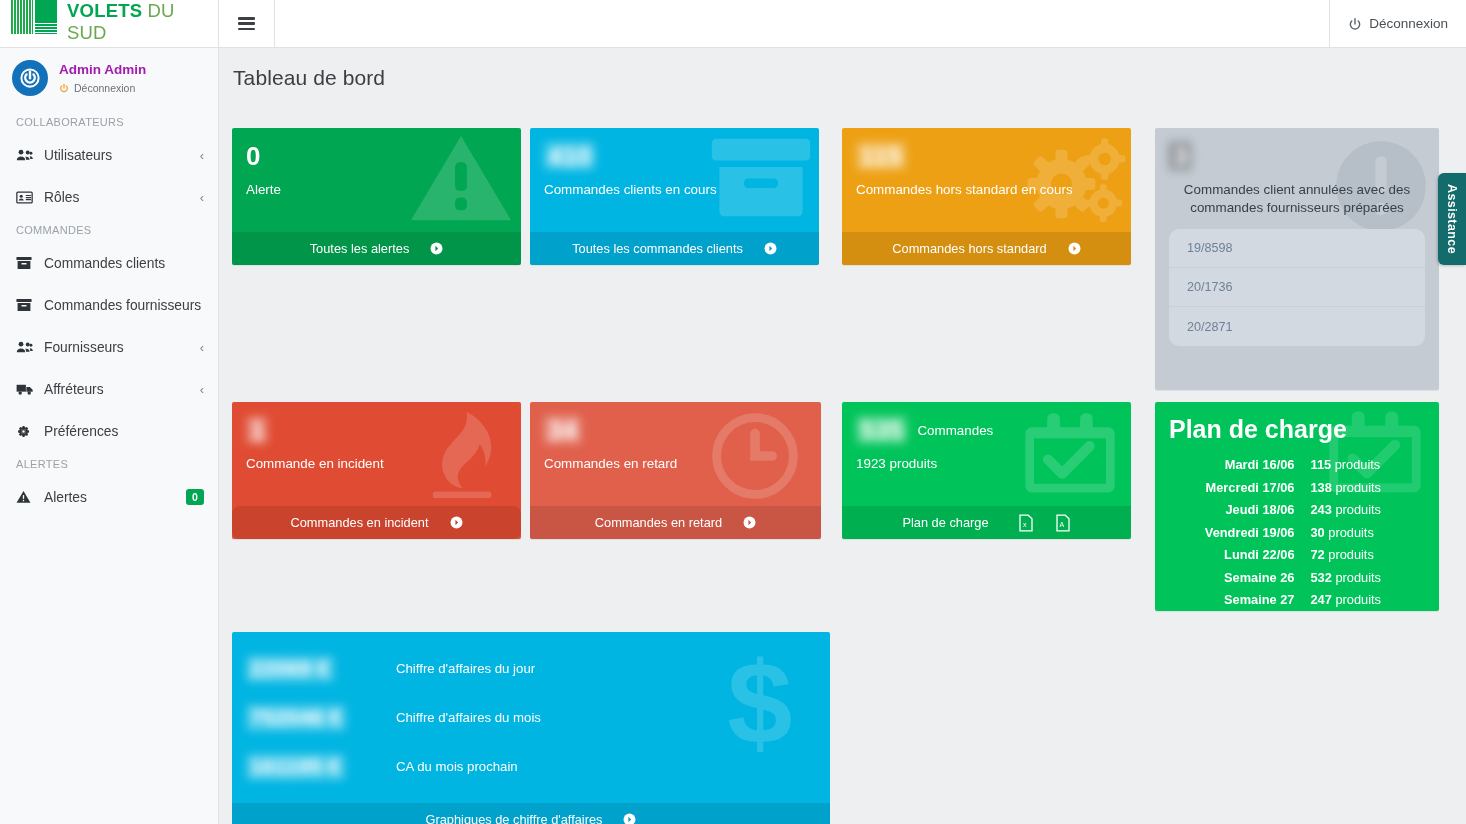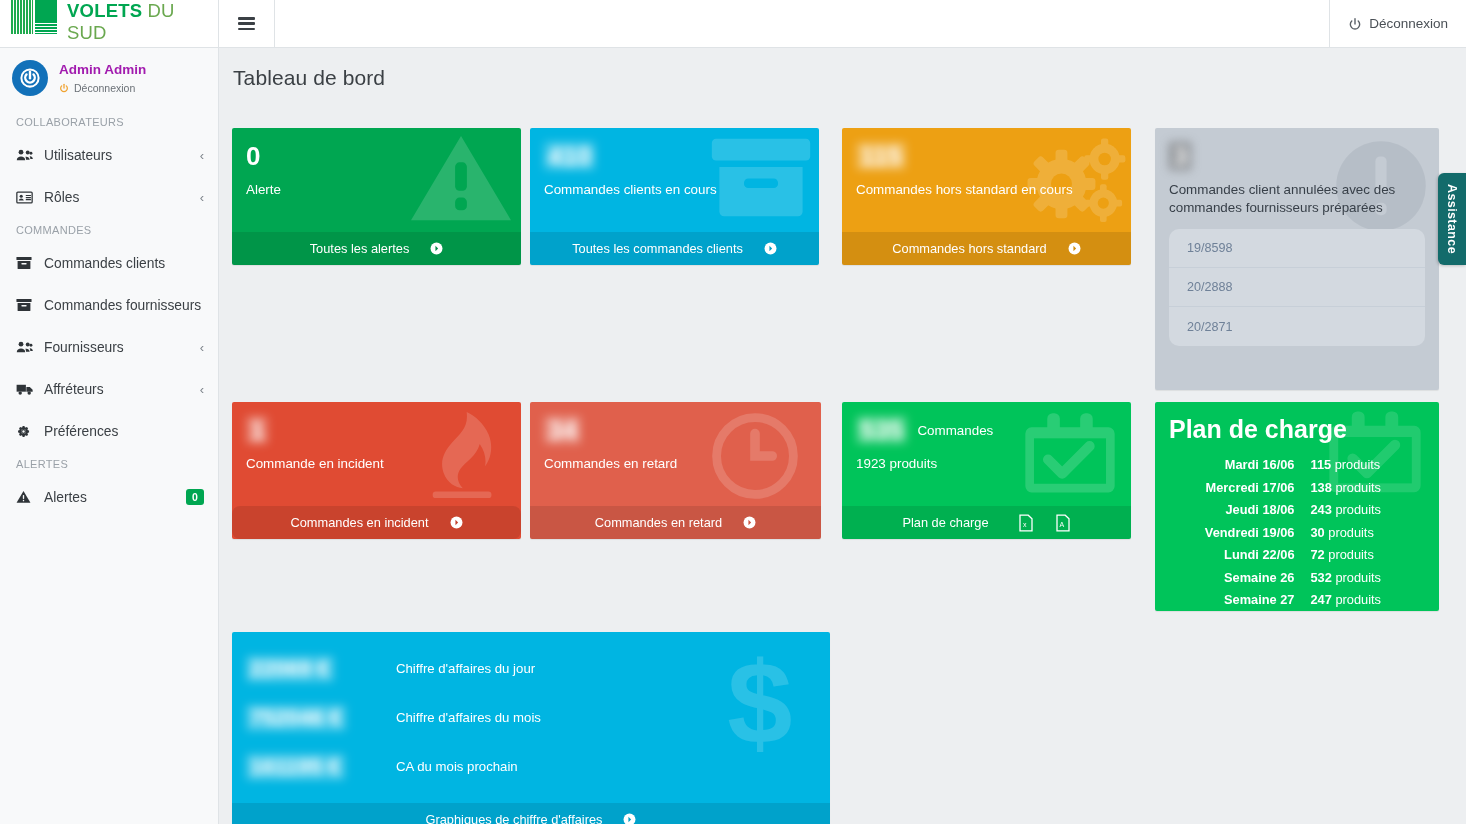--- a/index.html
+++ b/index.html
@@ -446,24 +446,24 @@
     <div class="card c-gray" style="left:936px; top:38px; width:284px; height:262px;">
       <div class="card-body" style="padding:14px 14px 0 14px;">
         <svg class="card-svg" style="right:10px; top:10px; opacity:.18;" width="96" height="96" viewBox="0 0 24 24" fill="#7c8794">
           <circle cx="12" cy="12" r="11.2"></circle>
           <rect x="10.6" y="4.6" width="2.8" height="9.4" rx="1.2" fill="#c4cbd3"></rect>
           <rect x="10.6" y="16.2" width="2.8" height="3.1" rx="1.2" fill="#c4cbd3"></rect>
         </svg>
         <div class="card-num" style="color:#4a4a4a;">
           <span class="blurred" style="background:rgba(80,80,80,.5);">3</span>
         </div>
-        <div class="gray-title" style="margin-top:11px;">Commandes client annulées avec des commandes fournisseurs préparées</div>
+        <div class="gray-title" style="margin-top:11px;text-align:center;">Commandes client annulées avec des commandes fournisseurs préparées</div>
         <div class="gray-list">
           <div class="gray-row">19/8598</div>
-          <div class="gray-row">20/2888</div>
+          <div class="gray-row">20/1736</div>
           <div class="gray-row">20/2871</div>
         </div>
       </div>
     </div>
 
     <div class="card c-red" style="left:13px; top:312px; width:289px; height:137px;">
       <div class="card-body">
         <svg class="card-svg" style="right:24px; top:8px;" width="72" height="92" viewBox="0 0 20 26" fill="#ffffff">
           <path d="M11.6.6c.6 4.4-2 6.2-4.1 8.6-2.2 2.5-3.6 5.1-2.4 8.6 1 2.8 3.4 4.2 5.4 4.3-1.6-1.8-1.9-3.6-.7-5.4 1.4-2.1 4.6-3.6 5.5-7.1 1.4 2 1.9 4.2 1.5 6.3 1.8-2.4 2.3-5.9 1-9C16.3 3.8 14.2 1.8 11.6.6z"></path>
           <rect x="2" y="23" width="16.6" height="1.9" rx=".9"></rect>

